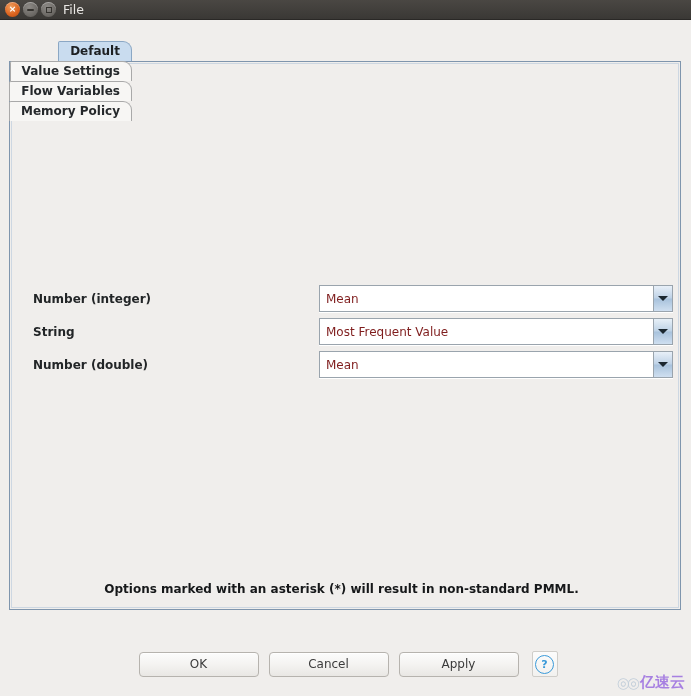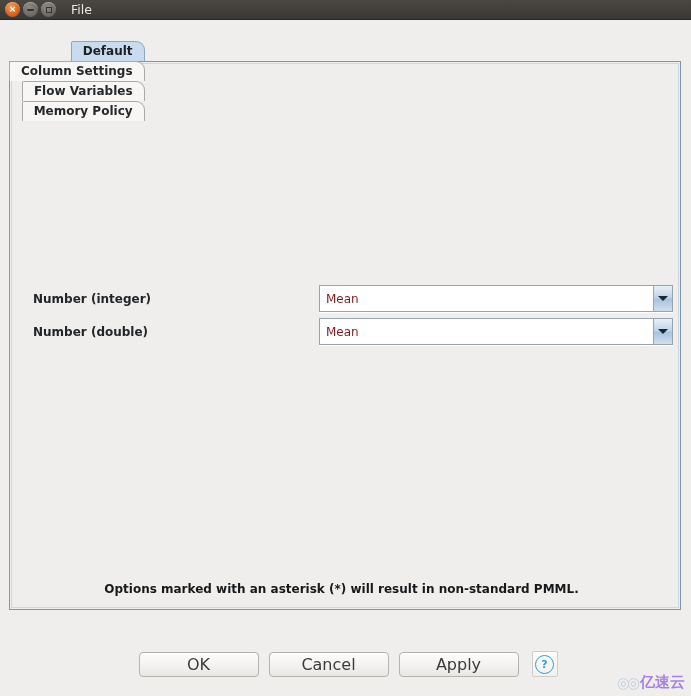--- a/index.html
+++ b/index.html
@@ -60,21 +60,21 @@
   .wbtn-max span {
     display: block;
     width: 6px;
     height: 6px;
     border: 1.5px solid #35332f;
     box-sizing: border-box;
   }
   .wtitle {
     color: #e8e6e3;
     font-size: 12.5px;
-    margin-left: 12px;
+    margin-left: 4px;
     font-family: "DejaVu Sans", "Liberation Sans", sans-serif;
   }
 
   
   .tabstrip {
     position: absolute;
     left: 9px;
     top: 41px;
     height: 21px;
     display: flex;
@@ -206,21 +206,21 @@
     width: 691px;
     height: 28px;
     display: flex;
     align-items: center;
     justify-content: center;
   }
   .btn {
     width: 120px;
     height: 25px;
     margin: 0 5px;
-    font-size: 16px;
+    font-size: 12px;
     color: #3b3b3b;
     background: linear-gradient(to bottom, #fcfcfc 0%, #f4f3f1 50%, #e9e7e4 100%);
     border: 1px solid #b6b3ae;
     border-radius: 4px;
     box-sizing: border-box;
     display: flex;
     align-items: center;
     justify-content: center;
     font-family: "DejaVu Sans", "Liberation Sans", sans-serif;
     box-shadow: 0 1px 0 rgba(255,255,255,0.8) inset;
@@ -287,21 +287,21 @@
     <span></span>
   </div>
   <div class="wtitle">File</div>
 </div>
 
 <div class="tabstrip">
   <div class="tab selected">
     <span>Default</span>
   </div>
   <div class="tab">
-    <span>Column Settings</span>
+    <span>Value Settings</span>
   </div>
   <div class="tab">
     <span>Flow Variables</span>
   </div>
   <div class="tab">
     <span>Memory Policy</span>
   </div>
 </div>
 
 <div class="panel">
@@ -312,20 +312,29 @@
       <div class="row">
         <div class="row-label">Number (integer)</div>
         <div class="combo">
           <div class="combo-value">Mean</div>
           <div class="combo-arrow">
               <span class="tri"></span>
             </div>
         </div>
       </div>
 
+      <div class="row">
+        <div class="row-label">String</div>
+        <div class="combo">
+          <div class="combo-value">Most Frequent Value</div>
+          <div class="combo-arrow">
+              <span class="tri"></span>
+            </div>
+        </div>
+      </div>
 
       <div class="row">
         <div class="row-label">Number (double)</div>
         <div class="combo">
           <div class="combo-value">Mean</div>
           <div class="combo-arrow">
               <span class="tri"></span>
             </div>
         </div>
       </div>

